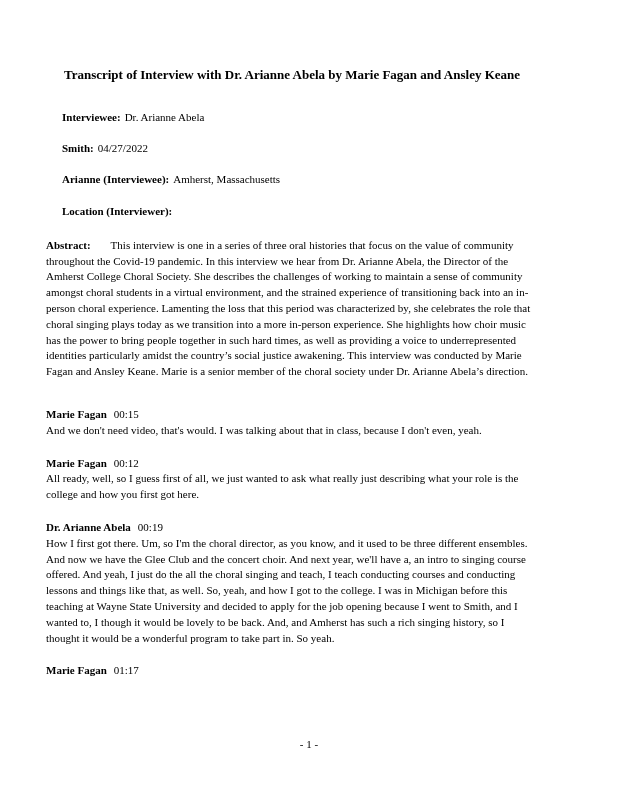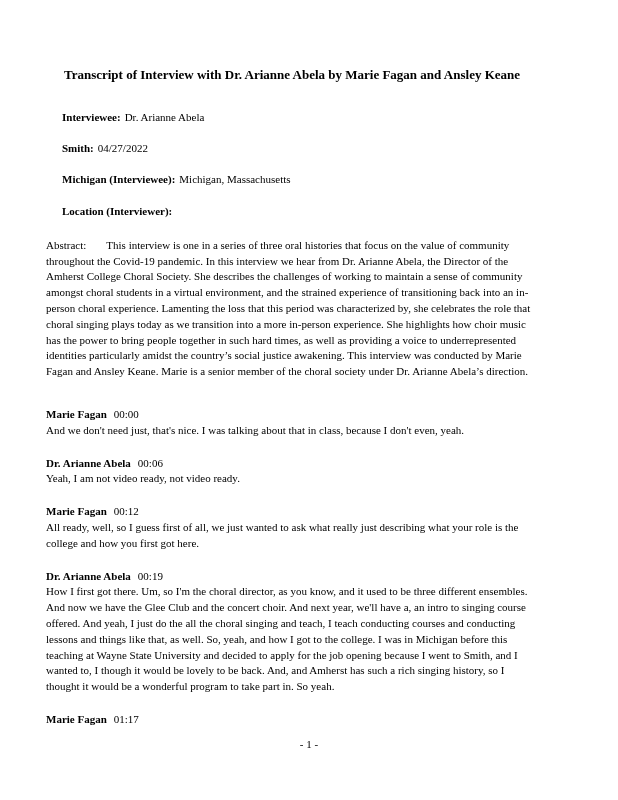--- a/index.html
+++ b/index.html
@@ -26,21 +26,21 @@
     font-weight: bold;
     font-size: 13px;
     line-height: 17px;
     margin: 0;
   }
   .metadata { margin-top: 27px; line-height: 15.2px; }
   .meta-row { margin: 16px; }
   .meta-label { font-weight: bold; }
   .meta-value { margin-left: 4px; }
   .abstract { margin-top: 19px; }
-  .abstract-label { font-weight: normal; }
+  .abstract-label { font-weight: bold; }
   .abstract-text { margin-left: 20px; }
   .transcript { margin-top: 27px; }
   .entry { margin-top: 17px; }
   .entry:first-child { margin-top: 0; }
   .speaker-line { margin: 0; }
   .speaker-name { font-weight: bold; }
   .timestamp { font-weight: normal; margin-left: 7px; }
   .speech { margin: 0; }
   .page-number {
     position: absolute;
@@ -55,37 +55,33 @@
 </head>
 <body>
 
 <div class="page">
 
   <div class="doc-title">Transcript of Interview with Dr. Arianne Abela by Marie Fagan and Ansley Keane</div>
 
   <div class="metadata">
     <div class="meta-row"><span class="meta-label">Interviewee:</span><span class="meta-value">Dr. Arianne Abela</span></div>
     <div class="meta-row"><span class="meta-label">Smith:</span><span class="meta-value">04/27/2022</span></div>
-    <div class="meta-row"><span class="meta-label">Michigan (Interviewee):</span><span class="meta-value">Michigan, Massachusetts</span></div>
+    <div class="meta-row"><span class="meta-label">Arianne (Interviewee):</span><span class="meta-value">Amherst, Massachusetts</span></div>
     <div class="meta-row"><span class="meta-label">Location (Interviewer):</span><span class="meta-value"></span></div>
   </div>
 
   <div class="abstract"><span class="abstract-label">Abstract:</span><span class="abstract-text">This interview is one in a series of three oral histories that focus on the value of community throughout the Covid-19 pandemic. In this interview we hear from Dr. Arianne Abela, the Director of the Amherst College Choral Society. She describes the challenges of working to maintain a sense of community amongst choral students in a virtual environment, and the strained experience of transitioning back into an in-person choral experience. Lamenting the loss that this period was characterized by, she celebrates the role that choral singing plays today as we transition into a more in-person experience. She highlights how choir music has the power to bring people together in such hard times, as well as providing a voice to underrepresented identities particularly amidst the country’s social justice awakening. This interview was conducted by Marie Fagan and Ansley Keane. Marie is a senior member of the choral society under Dr. Arianne Abela’s direction.</span></div>
 
   <div class="transcript">
 
     <div class="entry">
-      <p class="speaker-line"><span class="speaker-name">Marie Fagan</span><span class="timestamp">00:00</span></p>
-      <p class="speech">And we don't need just, that's nice. I was talking about that in class, because I don't even, yeah.</p>
+      <p class="speaker-line"><span class="speaker-name">Marie Fagan</span><span class="timestamp">00:15</span></p>
+      <p class="speech">And we don't need video, that's would. I was talking about that in class, because I don't even, yeah.</p>
     </div>
 
-    <div class="entry">
-      <p class="speaker-line"><span class="speaker-name">Dr. Arianne Abela</span><span class="timestamp">00:06</span></p>
-      <p class="speech">Yeah, I am not video ready, not video ready.</p>
-    </div>
 
     <div class="entry">
       <p class="speaker-line"><span class="speaker-name">Marie Fagan</span><span class="timestamp">00:12</span></p>
       <p class="speech">All ready, well, so I guess first of all, we just wanted to ask what really just describing what your role is the college and how you first got here.</p>
     </div>
 
     <div class="entry">
       <p class="speaker-line"><span class="speaker-name">Dr. Arianne Abela</span><span class="timestamp">00:19</span></p>
       <p class="speech">How I first got there. Um, so I'm the choral director, as you know, and it used to be three different ensembles. And now we have the Glee Club and the concert choir. And next year, we'll have a, an intro to singing course offered. And yeah, I just do the all the choral singing and teach, I teach conducting courses and conducting lessons and things like that, as well. So, yeah, and how I got to the college. I was in Michigan before this teaching at Wayne State University and decided to apply for the job opening because I went to Smith, and I wanted to, I though it would be lovely to be back. And, and Amherst has such a rich singing history, so I thought it would be a wonderful program to take part in. So yeah.</p>
     </div>

